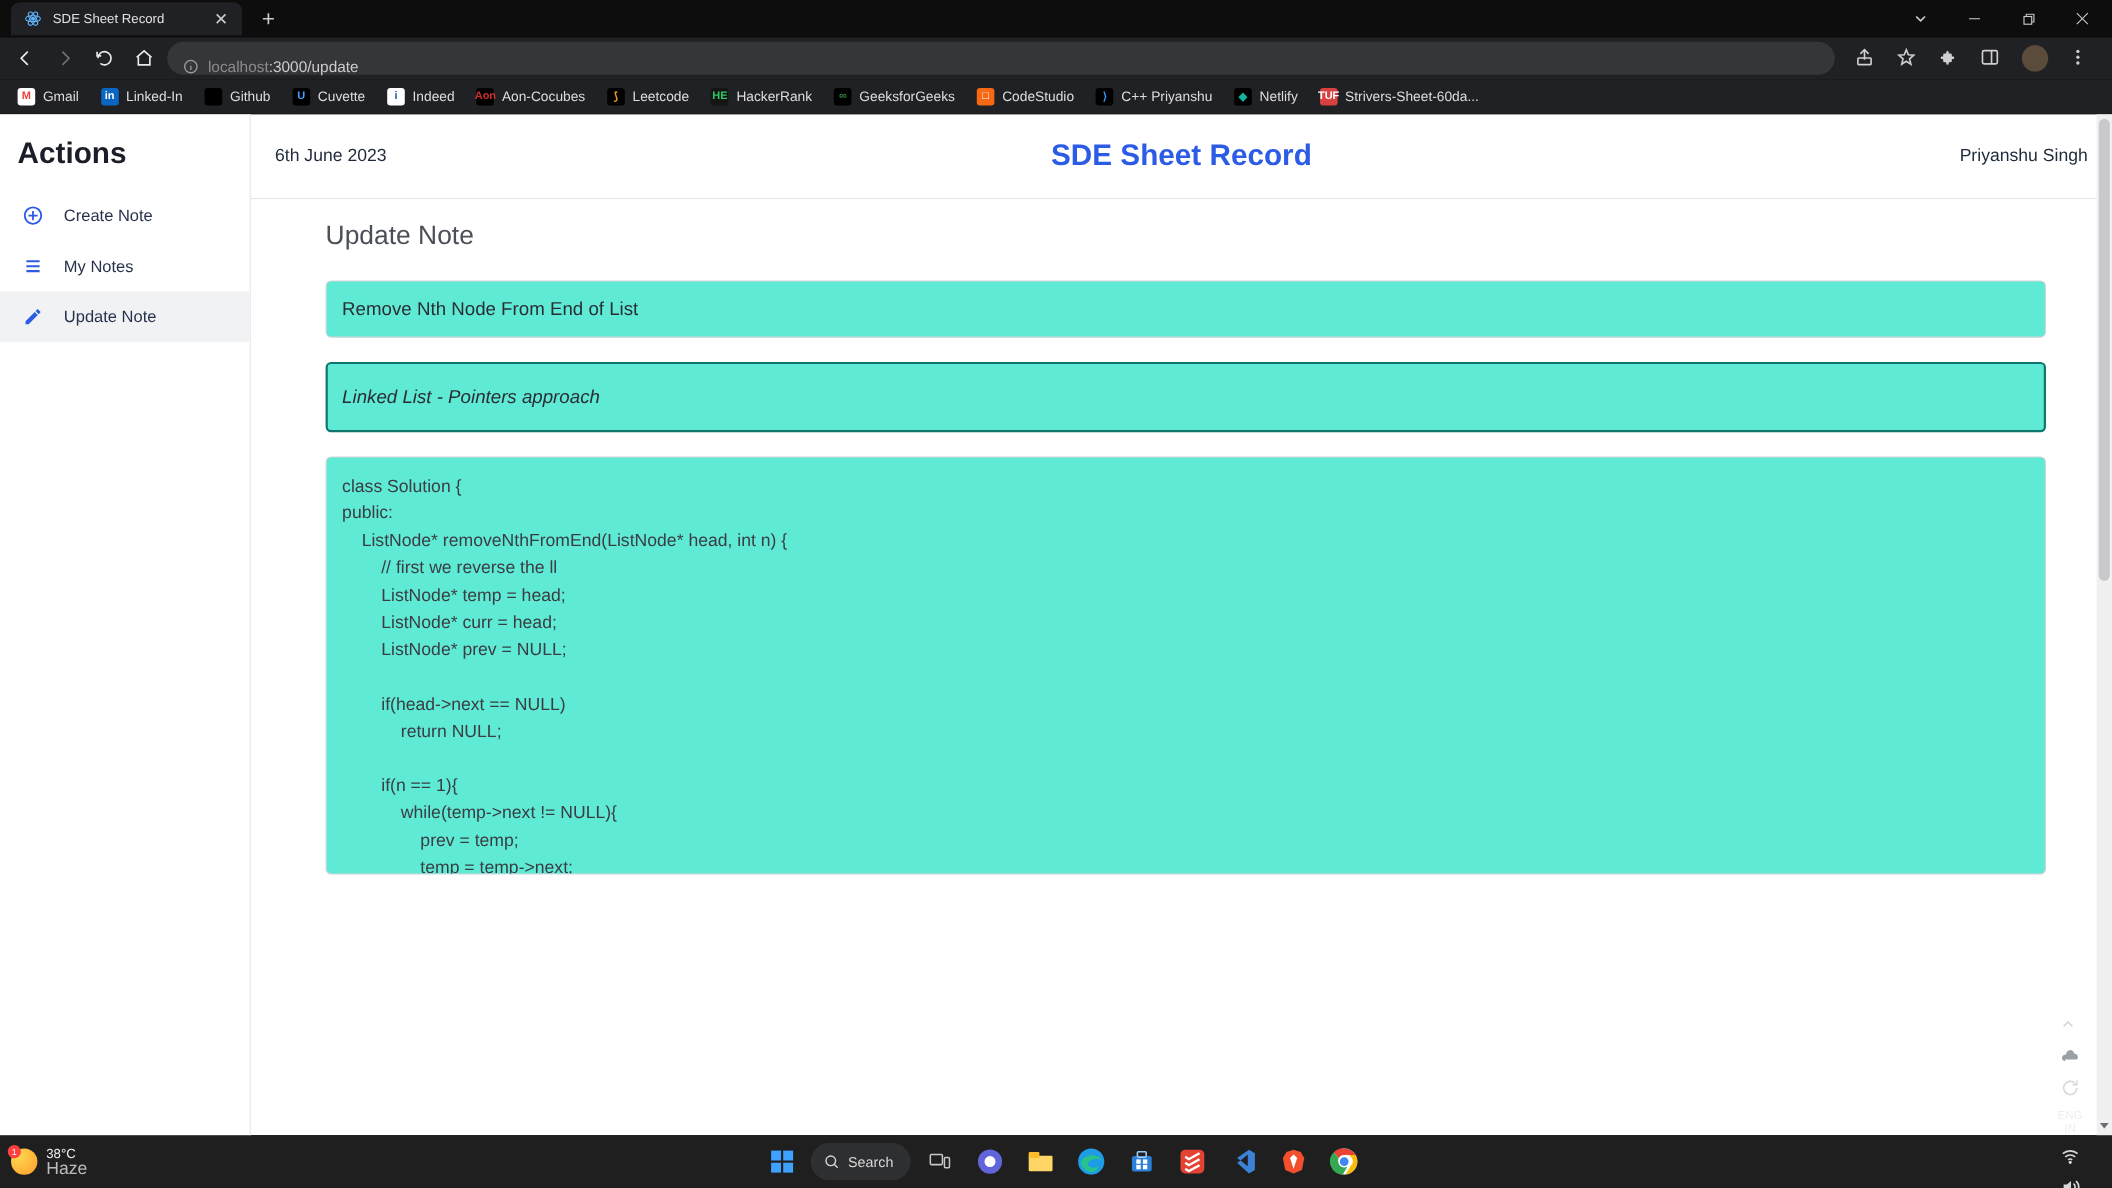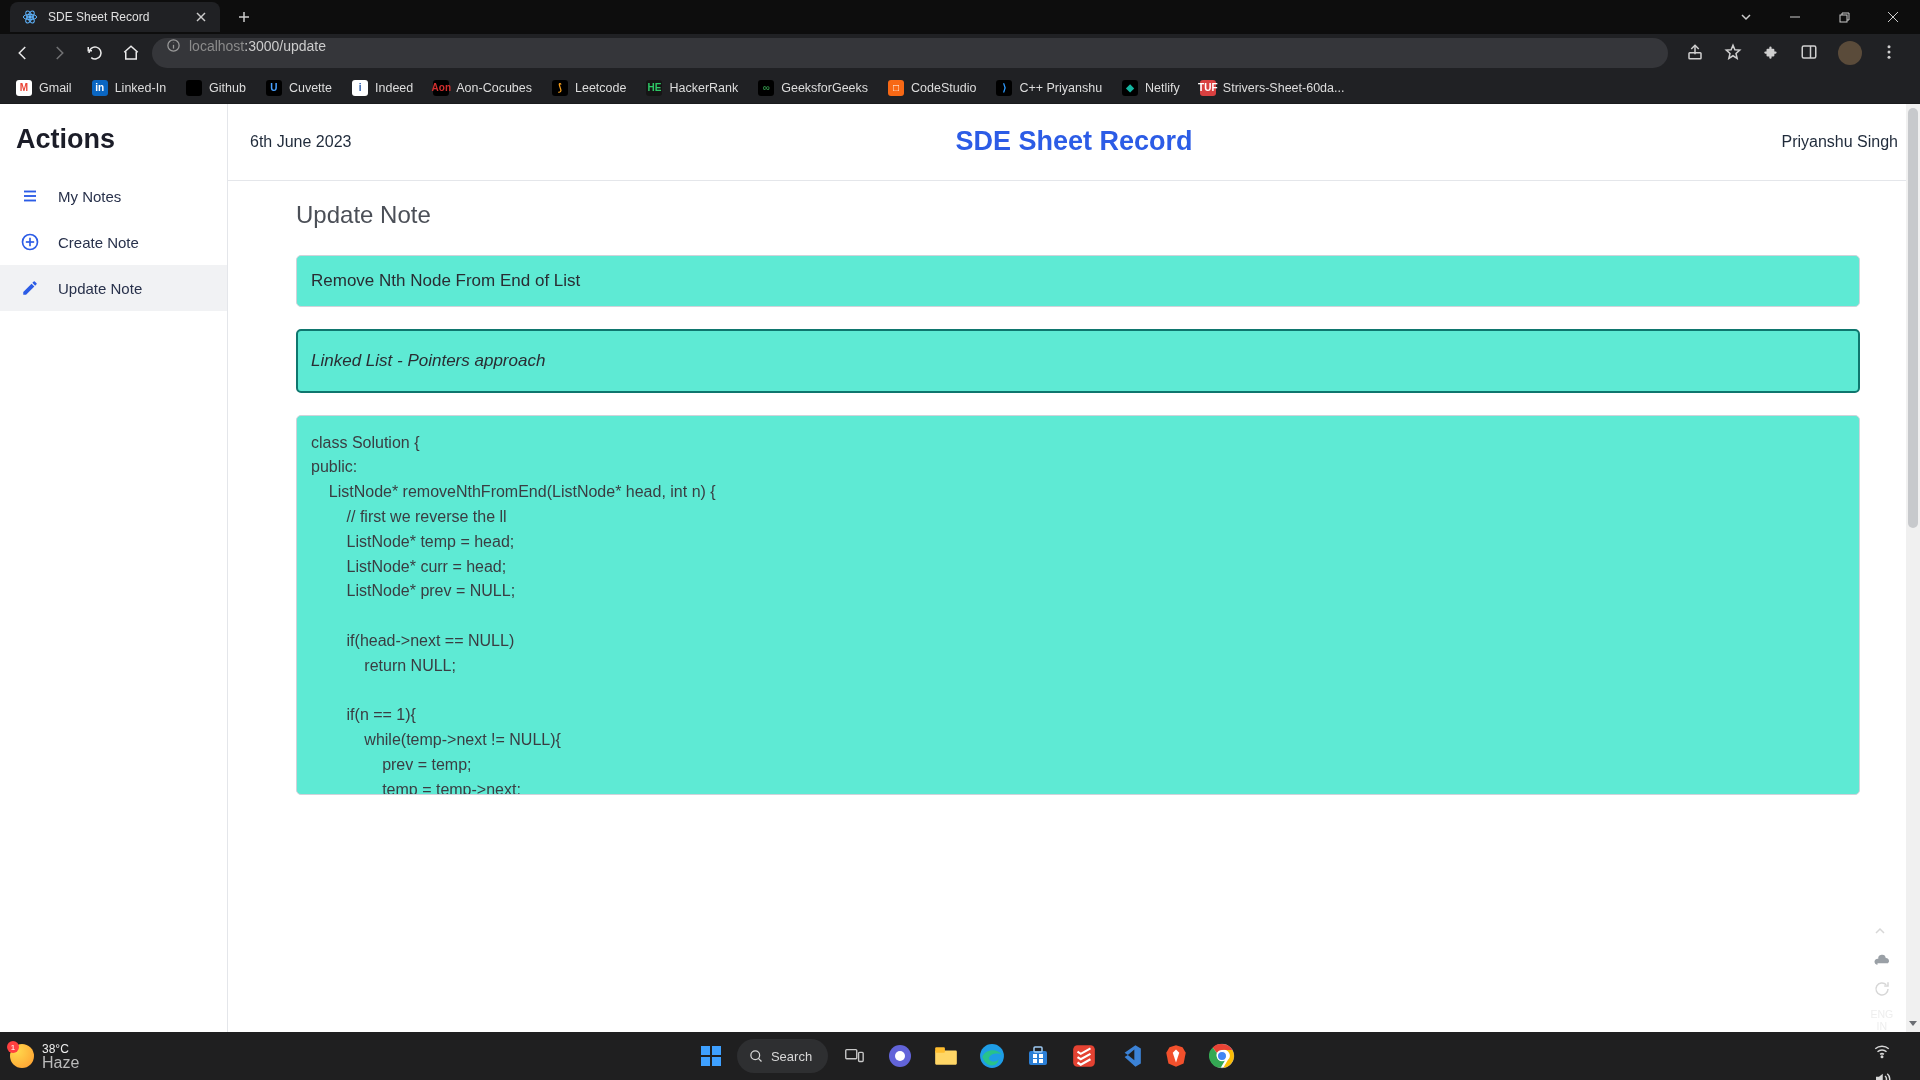--- a/index.html
+++ b/index.html
@@ -11,21 +11,21 @@
 .tab-icon { width: 16px; height: 16px; color: #5fb5ff; }
 .tab-title { font-size: 12px; color: #e0e0e0; flex: 1; }
 .tab-close { width: 14px; height: 14px; cursor: pointer; }
 .tab-plus { margin-left: 10px; width: 28px; height: 28px; display: flex; align-items: center; justify-content: center; cursor: pointer; }
 .titlebar-spacer { flex: 1; }
 .win-controls { display: flex; gap: 3px; margin-right: 4px; }
 .win-btn { width: 46px; height: 30px; display: flex; align-items: center; justify-content: center; color: #ddd; cursor: pointer; }
 
 .toolbar { height: 38px; background: #202124; display: flex; align-items: center; padding: 0 8px; gap: 6px; }
 .nav-btn { width: 30px; height: 30px; display: flex; align-items: center; justify-content: center; color: #c7c7c7; cursor: pointer; border-radius: 50%; }
-.addr-bar { flex: 1; height: 30px; background: #35363a; border-radius: 15px; display: flex; align-items: flex-start; padding: 0 14px; gap: 8px; color: #ccc; font-size: 14px; }
+.addr-bar { flex: 1; height: 30px; background: #35363a; border-radius: 15px; display: flex; align-items: flex-end; padding: 0 14px; gap: 8px; color: #ccc; font-size: 14px; }
 .addr-bar .proto { color: #8b8b8b; }
 .addr-icons { display: flex; align-items: center; gap: 18px; margin: 0 12px; }
 .addr-icons .ic { width: 20px; height: 20px; color: #cfcfcf; cursor: pointer; }
 .avatar-ic { width: 24px; height: 24px; border-radius: 50%; background: #5a4b3a; display: inline-block; }
 
 .bookmarks { height: 32px; background: #202124; display: flex; align-items: center; padding: 0 8px; gap: 4px; border-bottom: 1px solid #1a1b1d; }
 .bm { display: flex; align-items: center; gap: 7px; padding: 4px 8px; border-radius: 4px; color: #ddd; font-size: 12.5px; cursor: pointer; }
 .bm .ico { width: 16px; height: 16px; border-radius: 3px; display: inline-flex; align-items: center; justify-content: center; font-size: 10px; font-weight: bold; }
 
 
@@ -251,38 +251,38 @@
     </div>
   </div>
 
 <div class="viewport">
 
   <div class="sidebar">
     <div class="sidebar-title">Actions</div>
 
     <div class="side-item">
       <span class="sicon">
+          <svg width="20" height="20" viewBox="0 0 24 24" fill="none" stroke="#2c5ce6" stroke-width="2">
+            <circle cx="12" cy="12" r="9"></circle>
+            <line x1="12" y1="7" x2="12" y2="17"></line>
+            <line x1="7" y1="12" x2="17" y2="12"></line>
+          </svg>
+        </span>
+      <span>Create Note</span>
+    </div>
+
+    <div class="side-item">
+      <span class="sicon">
           <svg width="18" height="18" viewBox="0 0 24 24" fill="none" stroke="#2c5ce6" stroke-width="2.5">
             <line x1="4" y1="6" x2="20" y2="6"></line>
             <line x1="4" y1="12" x2="20" y2="12"></line>
             <line x1="4" y1="18" x2="20" y2="18"></line>
           </svg>
         </span>
       <span>My Notes</span>
-    </div>
-
-    <div class="side-item">
-      <span class="sicon">
-          <svg width="20" height="20" viewBox="0 0 24 24" fill="none" stroke="#2c5ce6" stroke-width="2">
-            <circle cx="12" cy="12" r="9"></circle>
-            <line x1="12" y1="7" x2="12" y2="17"></line>
-            <line x1="7" y1="12" x2="17" y2="12"></line>
-          </svg>
-        </span>
-      <span>Create Note</span>
     </div>
 
     <div class="side-item active">
       <span class="sicon">
           <svg width="18" height="18" viewBox="0 0 24 24" fill="#2c5ce6">
             <path d="M3 17.25V21h3.75L17.81 9.94l-3.75-3.75L3 17.25zM20.71 7.04a1 1 0 0 0 0-1.41l-2.34-2.34a1 1 0 0 0-1.41 0l-1.83 1.83 3.75 3.75 1.83-1.83z"></path>
           </svg>
         </span>
       <span>Update Note</span>
     </div>

